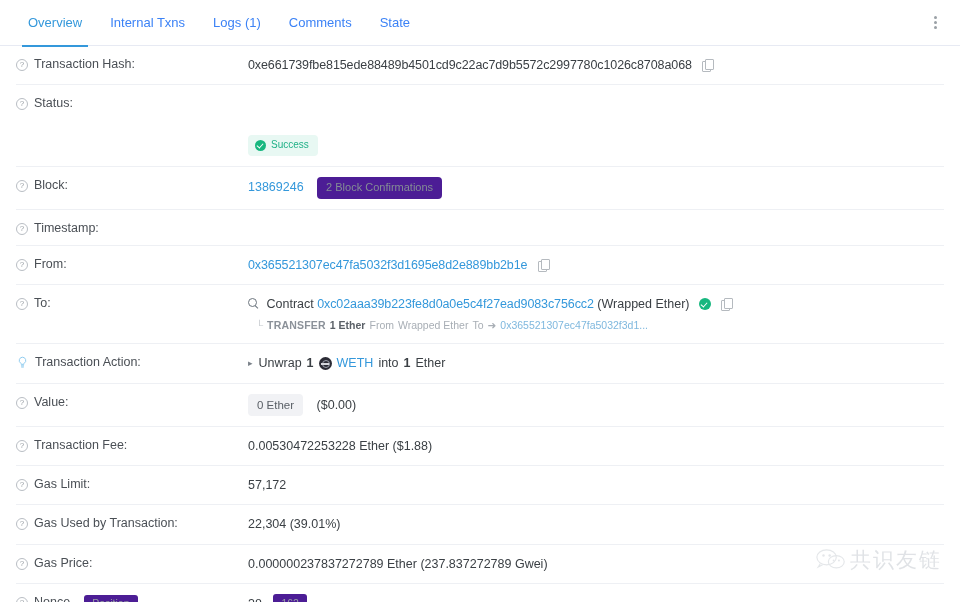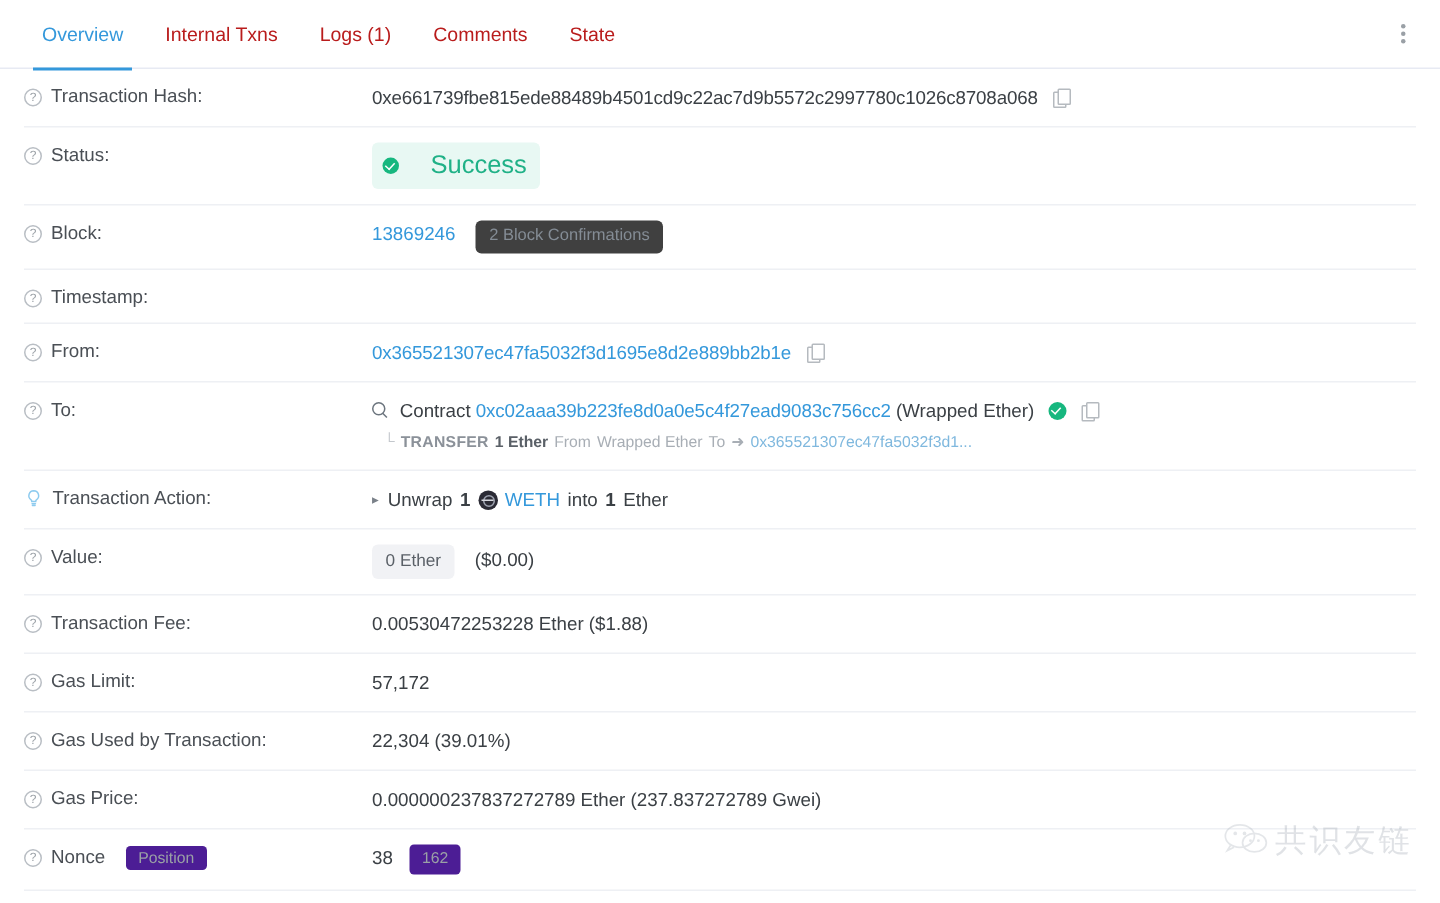--- a/index.html
+++ b/index.html
@@ -21,21 +21,21 @@
     border-bottom: 1px solid #e7eaf3;
     display: flex;
     align-items: center;
     padding: 0 14px;
   }
   .tab {
     padding: 0 14px;
     height: 46px;
     line-height: 46px;
     font-size: 13px;
-    color: #b91c1c;
+    color: #3b82f6;
     position: relative;
     white-space: nowrap;
     cursor: pointer;
   }
   .tab.active { color: #3498db; }
   .tab.active::after {
     content: "";
     position: absolute;
     left: 8px; right: 8px; bottom: -1px;
     height: 2px;
@@ -133,46 +133,47 @@
     width: 7px; height: 9px;
     border: 1px solid #b5babf;
     border-radius: 1px;
     background: #fff;
   }
 
   
   .badge-success {
     display: inline-flex;
     align-items: center;
-    gap: 21px;
+    gap: 5px;
     background: #e8f8f3;
     color: #20b187;
     border-radius: 4px;
     padding: 3px 9px 3px 7px;
-    font-size: 17px;
+    font-size: 10px;
+    margin-top: 40px;
   }
   .check-circle {
     width: 11px; height: 11px;
     border-radius: 50%;
     background: #17b77f;
     position: relative;
     flex: 0 0 11px;
   }
   .check-circle::after {
     content: "";
     position: absolute;
     left: 3px; top: 2px;
     width: 3px; height: 5px;
     border: solid #fff;
     border-width: 0 1.4px 1.4px 0;
     transform: rotate(42deg);
   }
   .badge-grey {
     display: inline-block;
-    background: #404040;
+    background: #4c1d95;
     color: #848c95;
     border-radius: 4px;
     padding: 3px 9px;
     font-size: 11px;
     margin-left: 10px;
     white-space: nowrap;
   }
   .badge-pill {
     display: inline-block;
     background: #f1f2f5;

